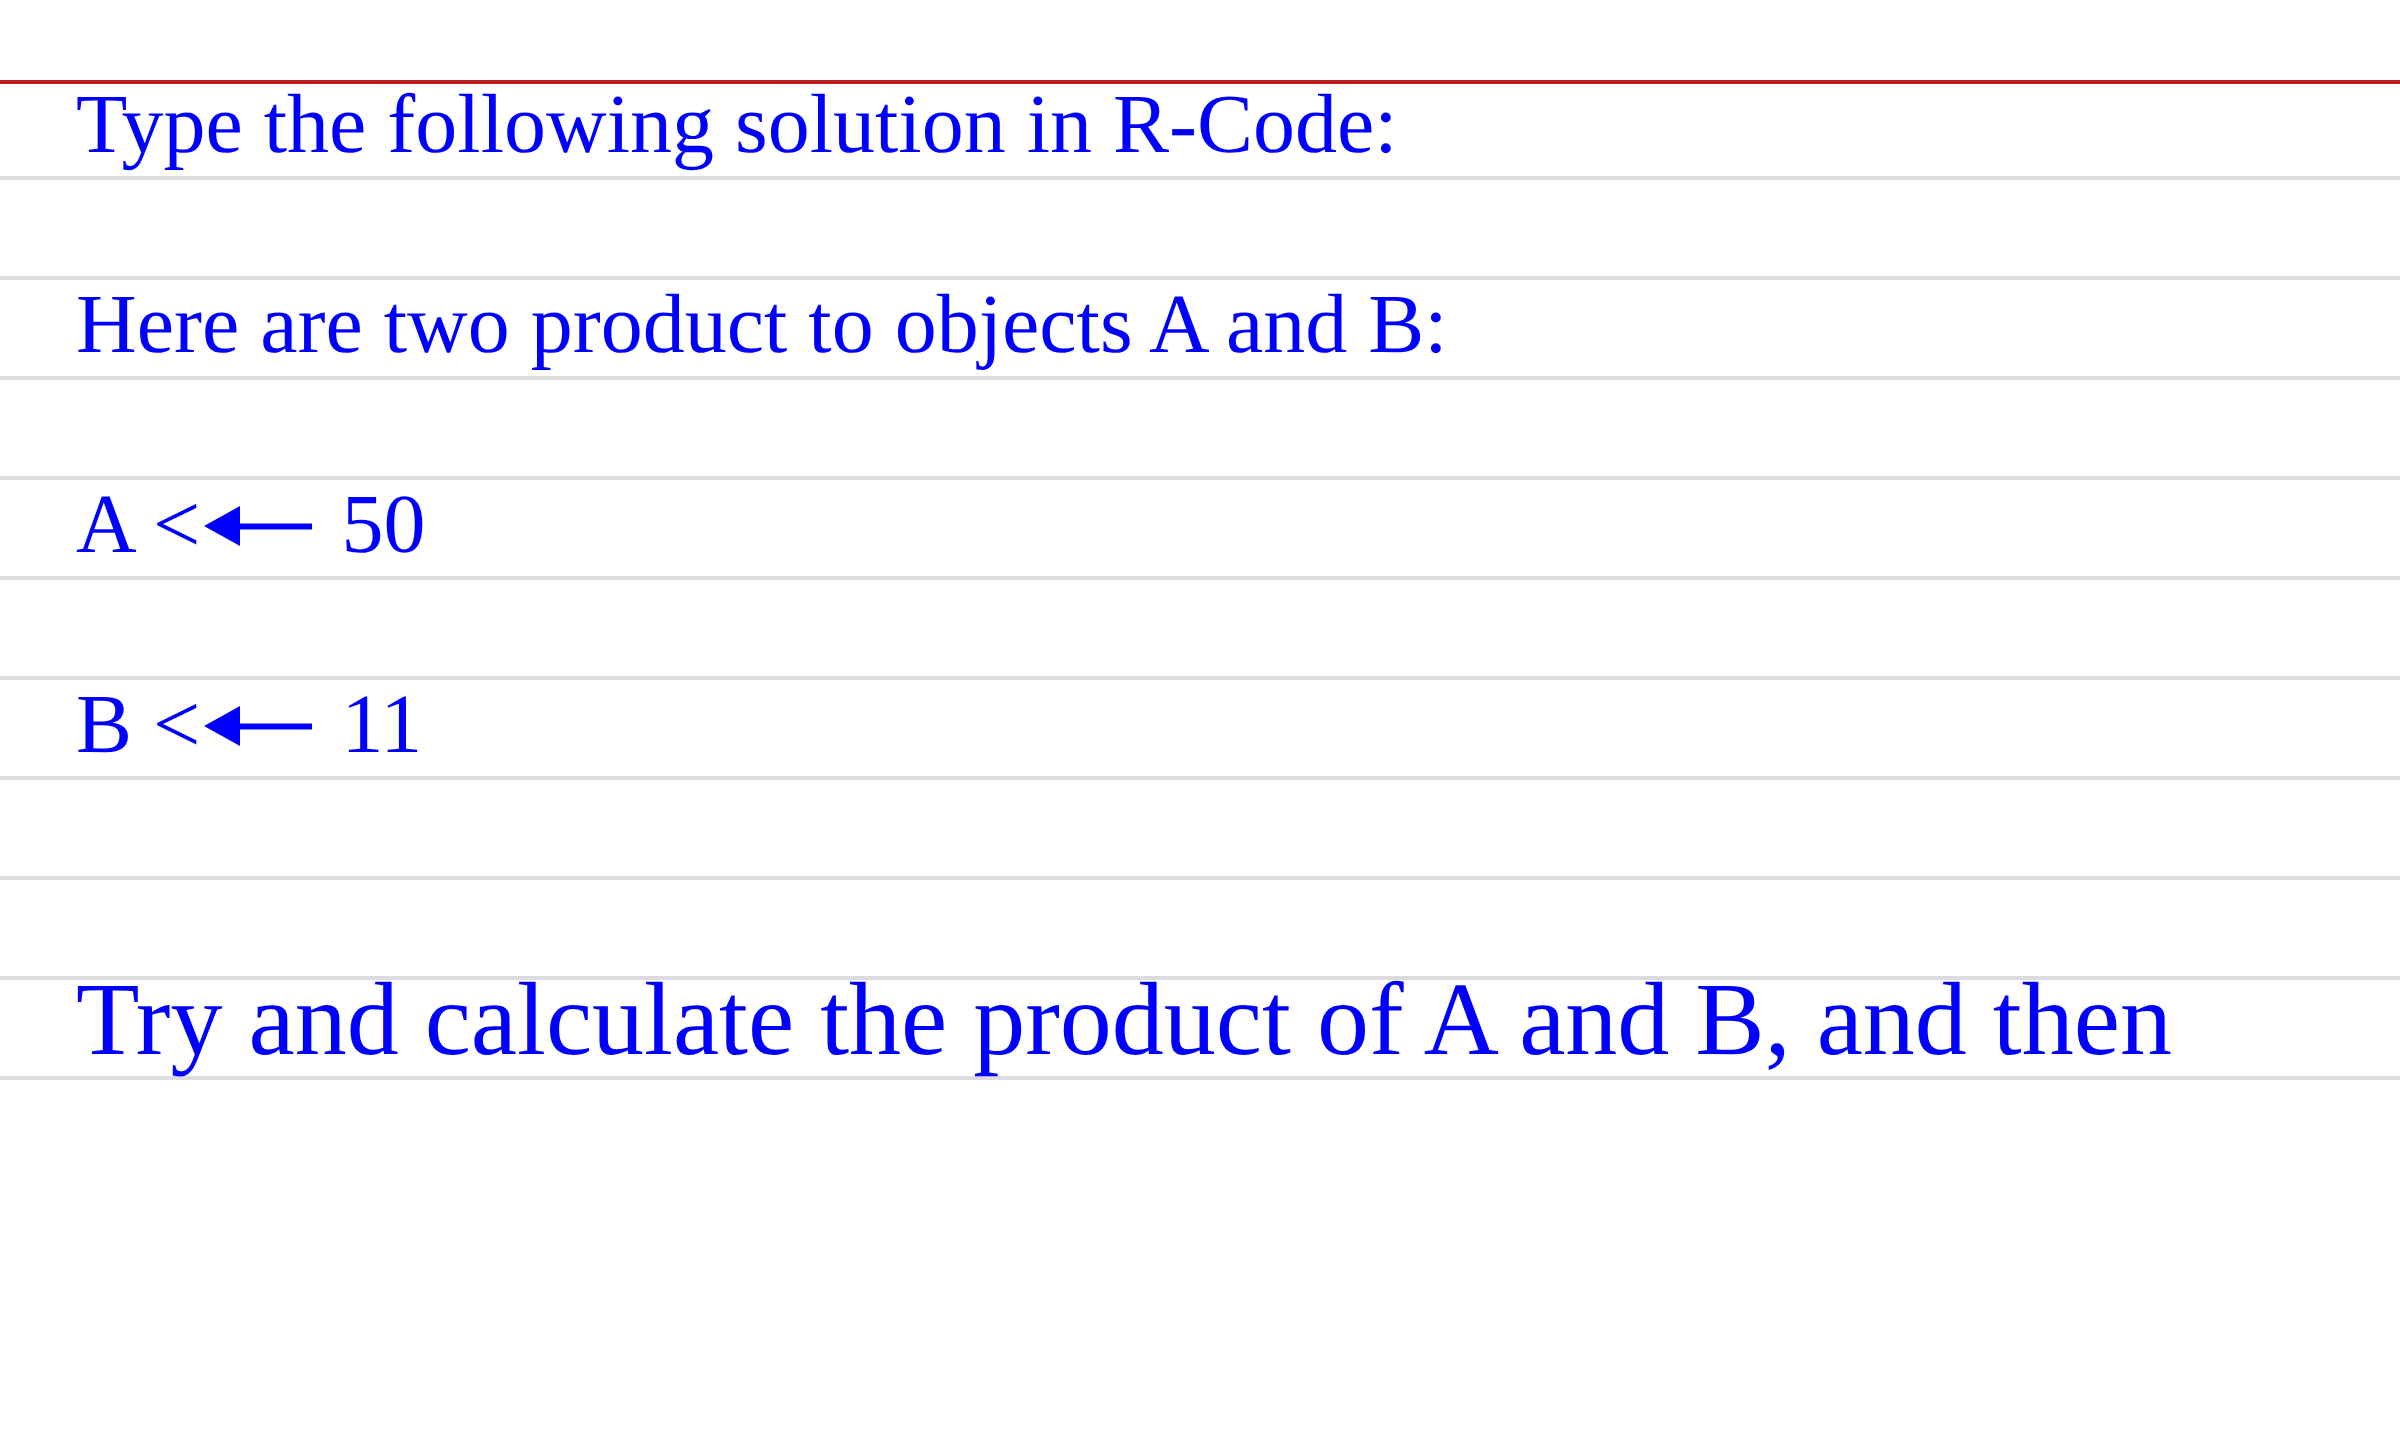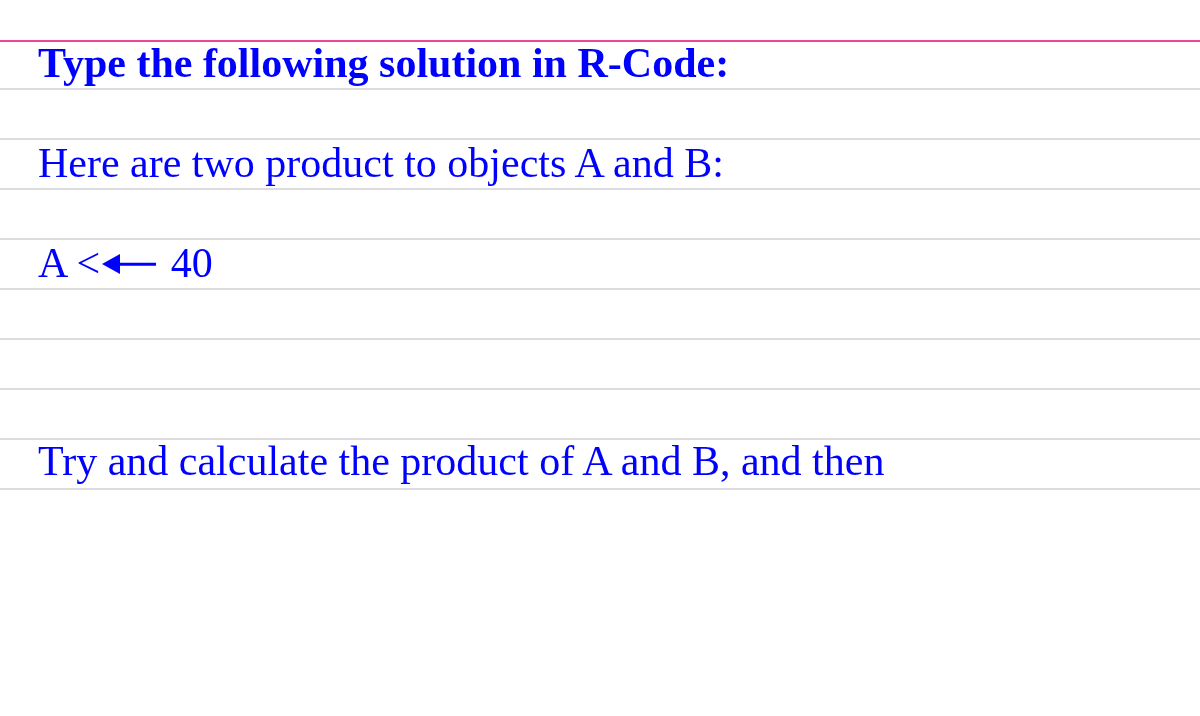--- a/index.html
+++ b/index.html
@@ -23,22 +23,21 @@
     .line-row {
       height: 50px;
       border-bottom: 2px solid #dcdce0;
       display: flex;
       align-items: flex-end;
       padding-left: 38px;
       padding-right: 38px;
       padding-bottom: 2px;
     }
     .line-row.first {
-      border-top: 2px solid #ec4899;
-      font-weight: bold;
+      border-top: 2px solid #b91c1c;
     }
     .text {
       font-size: 42px;
       color: #0000ff;
       line-height: 1.1;
       white-space: nowrap;
     }
     .arrow {
       display: inline-block;
       position: relative;
@@ -82,21 +81,21 @@
     .two-line::before {
       content: "";
       position: absolute;
       left: 0;
       right: 0;
       top: 48px;
       height: 2px;
       background: #dcdce0;
     }
     .two-line .text-line {
-      font-size: 42px;
+      font-size: 52px;
       color: #0000ff;
       line-height: 50px;
       height: 50px;
       display: flex;
       align-items: flex-end;
       padding-bottom: 2px;
     }
   </style>
 </head>
 <body>
@@ -110,26 +109,31 @@
   <div class="line-row"></div>
 
   <div class="line-row">
     <span class="text">Here are two product to objects A and B:</span>
   </div>
 
   <div class="line-row"></div>
 
   <div class="line-row">
     <span class="text">
-      <span>A &lt;</span><span class="arrow"></span><span> 40</span>
+      <span>A &lt;</span><span class="arrow"></span><span> 50</span>
     </span>
   </div>
 
   <div class="line-row"></div>
 
+  <div class="line-row">
+    <span class="text">
+      <span>B &lt;</span><span class="arrow"></span><span> 11</span>
+    </span>
+  </div>
 
   <div class="line-row"></div>
 
   <div class="two-line">
     <div class="text-line">Try and calculate the product of A and B, and then</div>
   </div>
 
 </div>
 
 </body></html>

